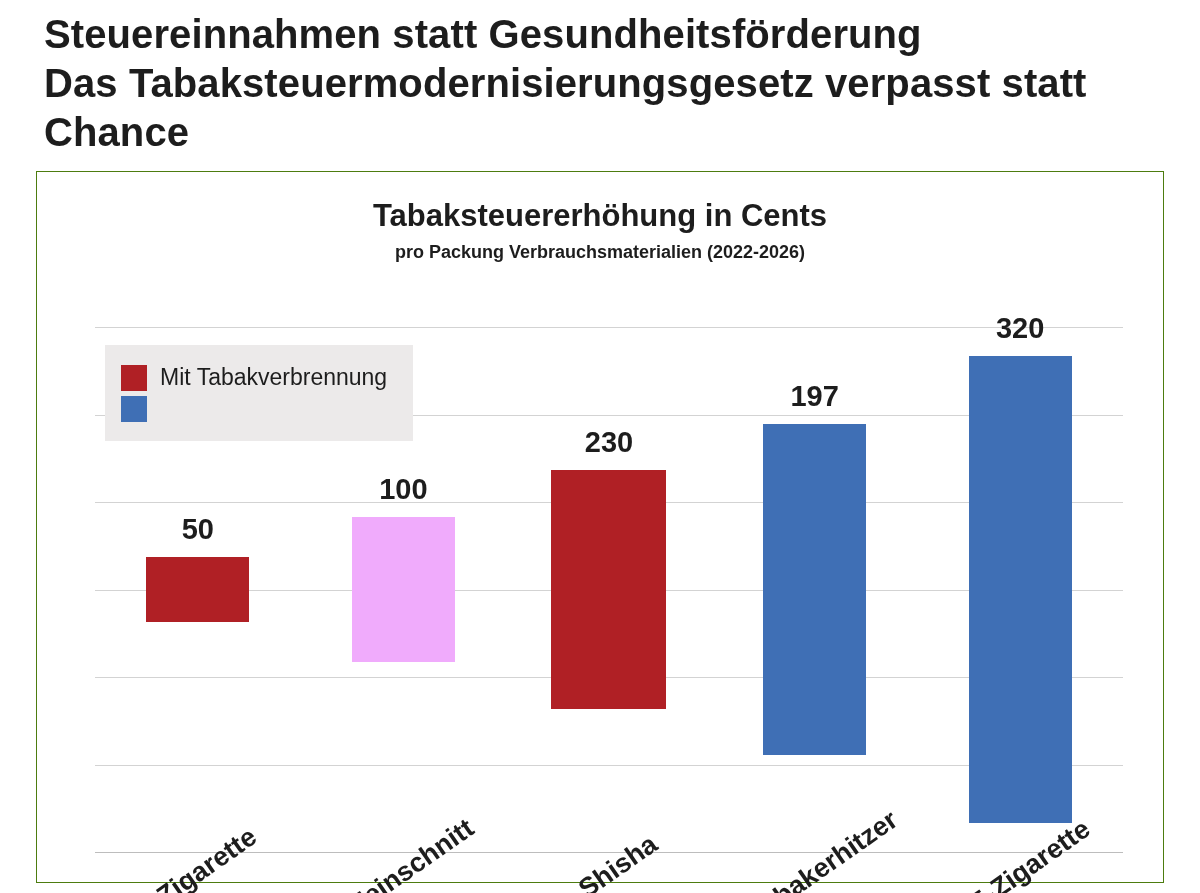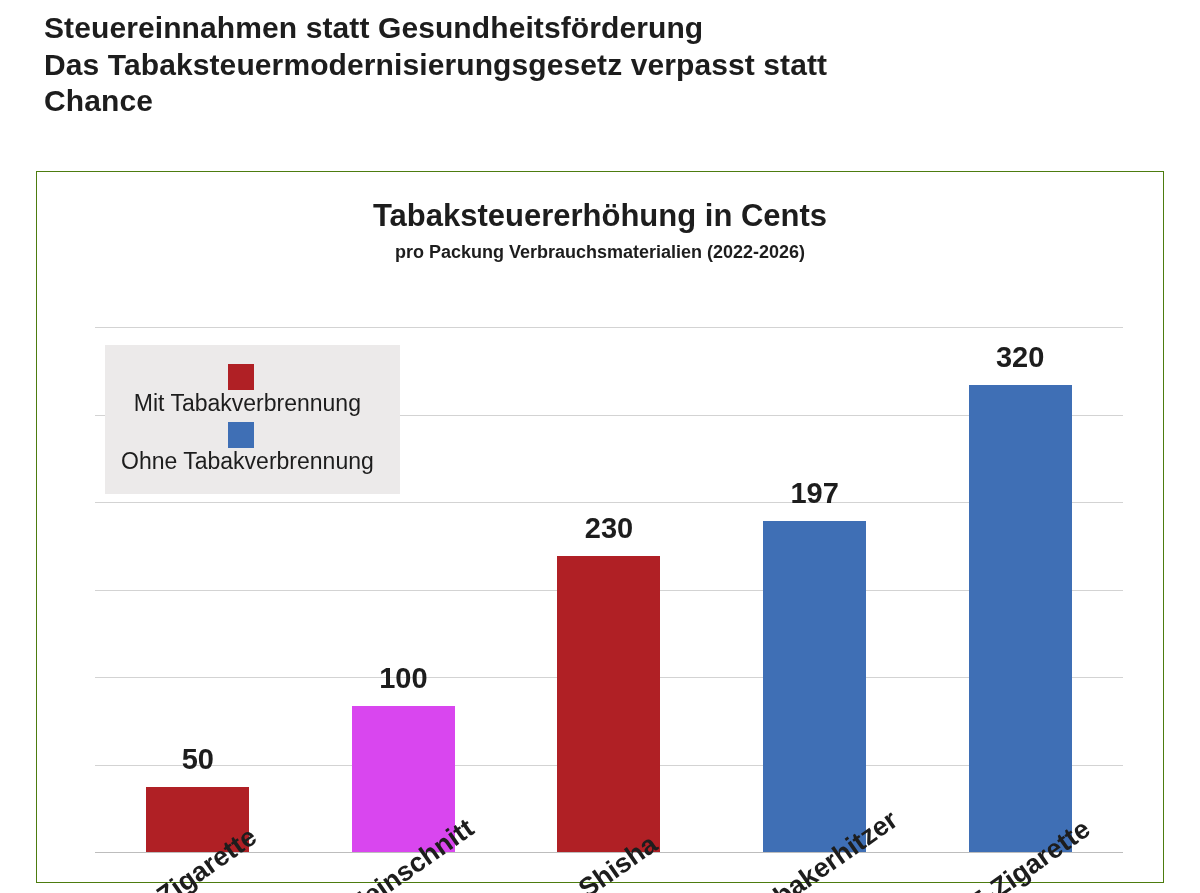--- a/index.html
+++ b/index.html
@@ -15,21 +15,21 @@
     position: relative;
     overflow: hidden;
   }
 
   
   #headline {
     padding: 10px 40px 0 44px;
     box-sizing: border-box;
   }
   #headline .line {
-    font-size: 30px;
+    font-size: 40px;
     font-weight: bold;
     line-height: 1.22;
     color: #1d1d1d;
     letter-spacing: 0.1px;
     white-space: pre;
   }
 
   
   #chart-card {
     position: absolute;
@@ -88,21 +88,21 @@
     display: flex;
     align-items: flex-end;
     justify-content: space-around;
   }
   .bar-slot {
     width: 19%;
     height: 100%;
     position: relative;
     display: flex;
     flex-direction: column;
-    justify-content: flex-end;
+    justify-content: center;
     align-items: center;
   }
   .bar {
     width: 103px;
     position: relative;
   }
   .bar-value {
     position: absolute;
     left: 0;
     right: 0;
@@ -119,21 +119,20 @@
     left: 44px;
     top: 18px;
     background: #eceaea;
     padding: 14px 26px 14px 16px;
     box-sizing: border-box;
   }
   .legend-row {
     display: flex;
     align-items: center;
     margin: 5px 0;
-    flex-direction: column;
   }
   .legend-swatch {
     width: 26px;
     height: 26px;
     margin-right: 13px;
     flex: none;
   }
   .legend-label {
     font-size: 23px;
     color: #1d1d1d;
@@ -189,26 +188,26 @@
         <div class="gridline baseline" style="top: 525px;"></div>
       </div>
 
     <div id="bars">
         <div class="bar-slot">
           <div class="bar" style="height: 65px; background: rgb(176, 32, 37);">
             <div class="bar-value">50</div>
           </div>
         </div>
         <div class="bar-slot">
-          <div class="bar" style="height: 145.833px; background: #d946ef;">
+          <div class="bar" style="height: 145.833px; background: #f0abfc;">
             <div class="bar-value">100</div>
           </div>
         </div>
         <div class="bar-slot">
-          <div class="bar" style="height: 296px; background: rgb(176, 32, 37);">
+          <div class="bar" style="height: 239px; background: rgb(176, 32, 37); padding-left: 12px;">
             <div class="bar-value">230</div>
           </div>
         </div>
         <div class="bar-slot">
           <div class="bar" style="height: 331.042px; background: rgb(63, 111, 181);">
             <div class="bar-value">197</div>
           </div>
         </div>
         <div class="bar-slot">
           <div class="bar" style="height: 466.667px; background: rgb(63, 111, 181);">
@@ -217,21 +216,20 @@
         </div>
       </div>
 
     <div id="legend">
       <div class="legend-row">
         <span class="legend-swatch" style="background: rgb(176, 32, 37);"></span>
         <span class="legend-label">Mit Tabakverbrennung</span>
       </div>
       <div class="legend-row">
         <span class="legend-swatch" style="background: rgb(63, 111, 181);"></span>
-        <span class="legend-label">Ohne Tabakverbrennung</span>
       </div>
     </div>
 
     <div id="xlabels">
         <div class="xlabel-slot" style="left: 10%; margin-left: -9.5%;"><span class="xlabel">Zigarette</span></div>
         <div class="xlabel-slot" style="left: 30%; margin-left: -9.5%;"><span class="xlabel">Feinschnitt</span></div>
         <div class="xlabel-slot" style="left: 50%; margin-left: -9.5%;"><span class="xlabel">Shisha</span></div>
         <div class="xlabel-slot" style="left: 70%; margin-left: -9.5%;"><span class="xlabel">Tabakerhitzer</span></div>
         <div class="xlabel-slot" style="left: 90%; margin-left: -9.5%;"><span class="xlabel">E-Zigarette</span></div>
       </div>

